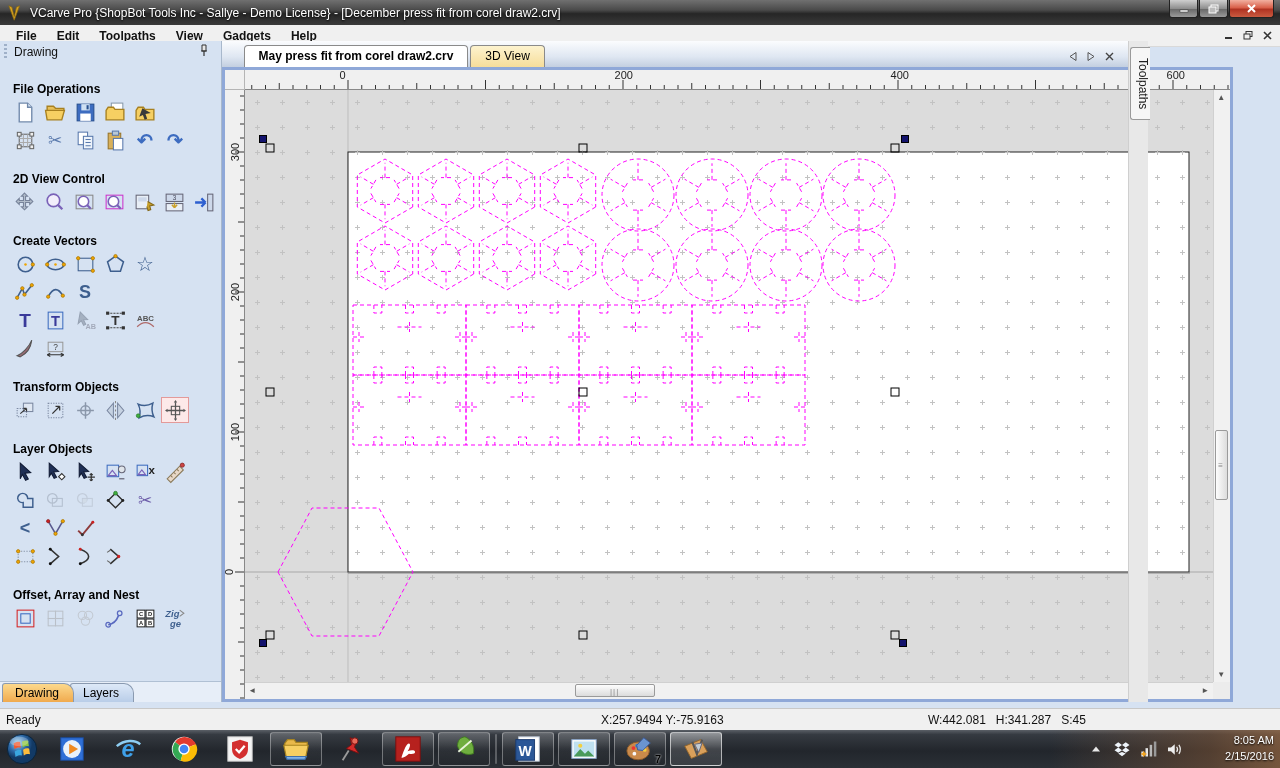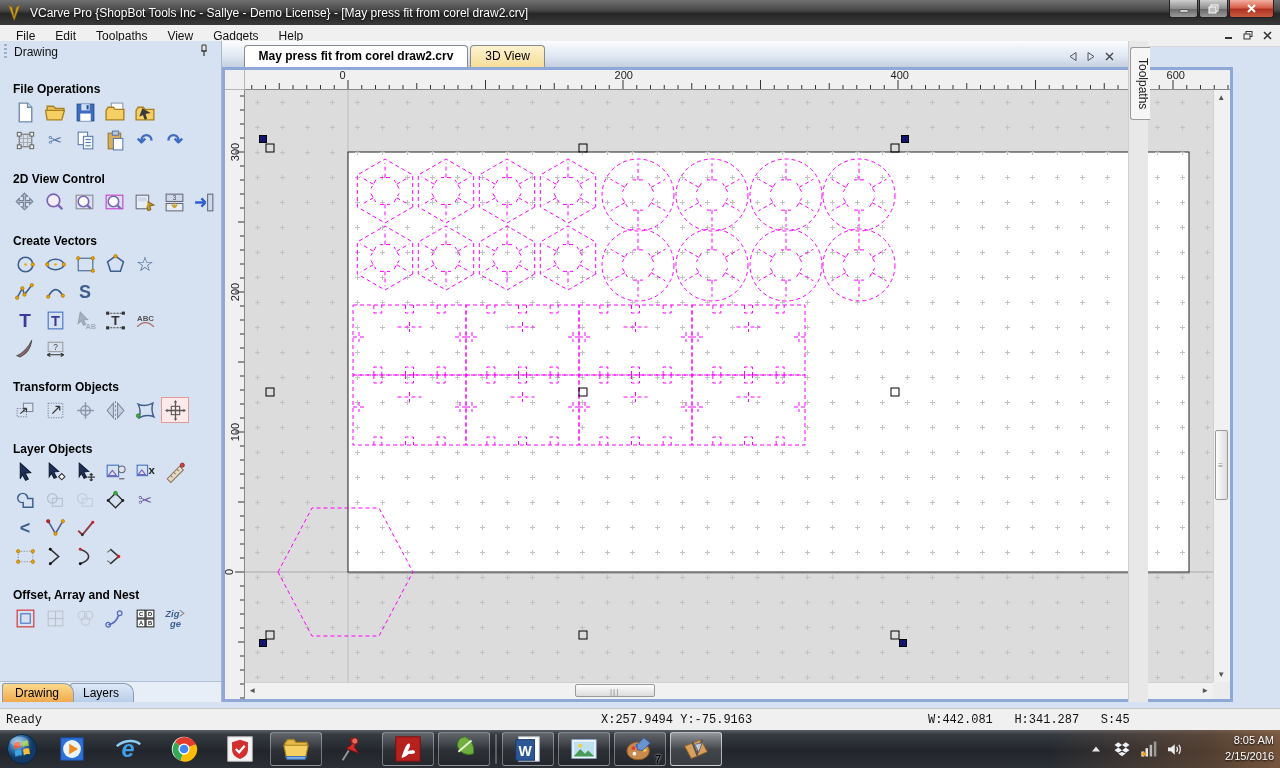--- a/index.html
+++ b/index.html
@@ -15,21 +15,21 @@
   .title-text { font-size:12px; text-shadow:0 1px 2px #000; white-space:nowrap; }
   .win-controls { position:absolute; right:6px; top:0; display:flex; }
   .win-btn { width:29px; height:18px; display:flex; align-items:center; justify-content:center;
     background:linear-gradient(180deg,#cfcfcf,#8e8e8e 50%,#6a6a6a 55%,#9a9a9a);
     border:1px solid #222; border-top:none; border-radius:0 0 3px 3px; margin-left:1px; }
   .win-btn.close { width:45px; background:linear-gradient(180deg,#f2b0a0,#d9604a 45%,#b03322 55%,#c95a40); }
 
   
   .menubar { position:absolute; left:0; top:25px; width:1280px; height:22px; background:#f0f0f0;
     border-bottom:1px solid #d9d9d9; display:flex; align-items:center; padding-left:6px; }
-  .menu-item { padding:3px 10px; color:#111; }
+  .menu-item { padding:3px 10px; color:#111;font-weight:bold; }
   .mdi-controls { position:absolute; right:8px; top:0; height:22px; display:flex; align-items:center; gap:10px; color:#333; }
   .mdi-controls span { line-height:1; }
 
   
   .main { position:absolute; left:0; top:41px; width:1148px; height:661px; display:flex; }
 
   
   .panel { width:247px; height:661px; background:#d6e2f2; border-right:1px solid #a8b8cc; position:relative; overflow:hidden; }
   .panel-header { height:22px; display:flex; align-items:center; padding-left:14px; position:relative;
     background:#d6e2f2; }
@@ -85,21 +85,21 @@
   .grip-lines { position:absolute; left:50%; top:50%; transform:translate(-50%,-50%); color:#888; font-size:8px; letter-spacing:1px; }
 
   
   .rstrip { width:22px; height:661px; background:#e8e8e8; border-left:1px solid #cfcfcf; position:relative; }
   .tp-tab { position:absolute; top:6px; left:1px; width:20px; padding:10px 0; background:#f6f6f6;
     border:1px solid #9a9a9a; border-right:none; border-radius:3px 0 0 3px;
     writing-mode:vertical-rl; text-align:center; font-size:12px; color:#222; }
 
   
   .statusbar { position:absolute; left:0; top:708px; width:1280px; height:22px; background:#f0f0f0;
-    border-top:1px solid #c8c8c8; display:flex; align-items:center; font-size:12px; color:#111;font-family:Liberation Mono, monospace; }
+    border-top:1px solid #c8c8c8; display:flex; align-items:center; font-size:12px; color:#111; }
   .sb-ready { padding-left:6px; }
   .sb-pos { position:absolute; left:601px; }
   .sb-dims { position:absolute; left:928px; white-space:pre; }
 
   
   .taskbar { position:absolute; left:0; top:730px; width:1280px; height:38px;
     background:linear-gradient(180deg,#5a5f66 0%,#353a41 12%,#22262c 55%,#2b3036 100%); display:flex; align-items:center; }
   .taskbar::after { content:""; position:absolute; right:0; top:0; width:230px; height:38px;
     background:linear-gradient(90deg,rgba(92,62,40,0) 0%,rgba(122,82,52,.55) 70%,rgba(150,102,64,.7) 100%); pointer-events:none; }
   .tb-start { width:44px; height:38px; display:flex; align-items:center; justify-content:center; }
@@ -120,21 +120,21 @@
 <body>
 
 <div class="app">
 
   <div class="titlebar">
     <span class="title-icon">
       <svg viewBox="0 0 20 20" width="20" height="18">
           <path d="M2 2l6 16L14 2l-3.5 1.5L8 14 5.5 3.5z" fill="#d9a424" stroke="#8a6a10" stroke-width="0.8"></path>
         </svg>
     </span>
-    <span class="title-text">VCarve Pro {ShopBot Tools Inc - Sallye - Demo License} - [May press fit from corel draw2.crv]</span>
+    <span class="title-text">VCarve Pro {ShopBot Tools Inc - Sallye - Demo License} - [December press fit from corel draw2.crv]</span>
     <span class="win-controls">
       <span class="win-btn">
           <svg width="10" height="9" viewBox="0 0 10 9">
             <rect x="1" y="6" width="8" height="2" fill="#fff" stroke="#333" stroke-width="0.5"></rect>
           </svg>
         </span>
       <span class="win-btn">
           <svg width="11" height="10" viewBox="0 0 11 10">
             <rect x="3" y="1" width="7" height="6" fill="none" stroke="#fff"></rect>
             <rect x="1" y="3" width="7" height="6" fill="#bbb" stroke="#fff"></rect>

